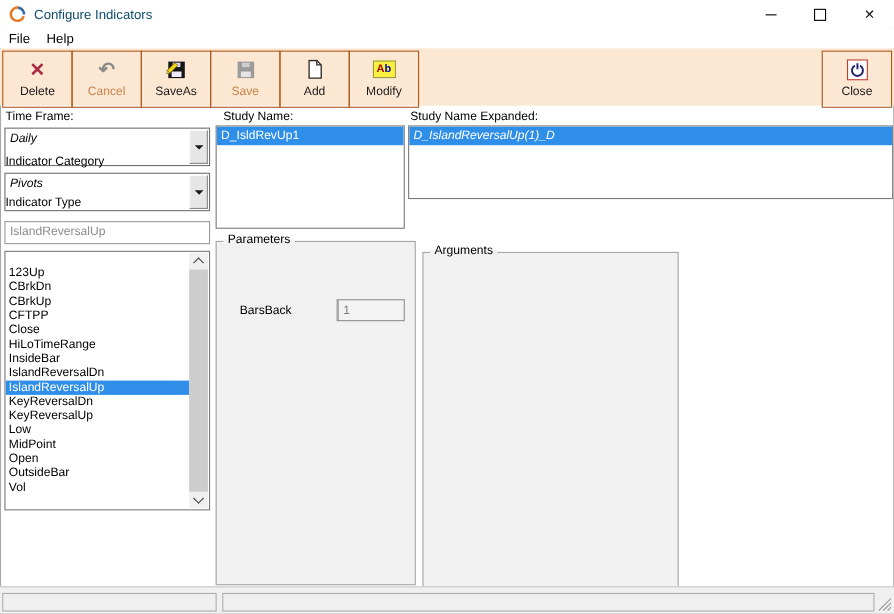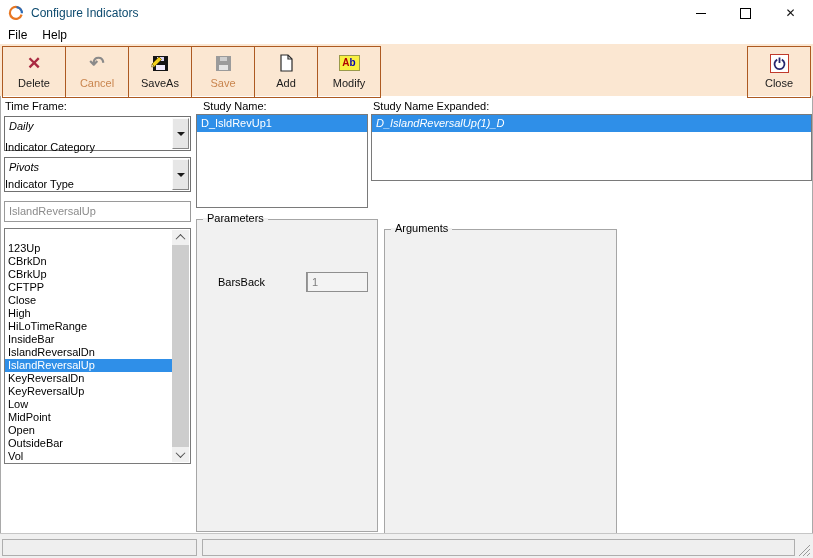--- a/index.html
+++ b/index.html
@@ -200,21 +200,20 @@
     <span class="val">IslandReversalUp</span>
   </div>
 
   <div class="listbox" id="indicator-list" style="left:4px;top:228px;width:187px;height:236px;">
     <div class="list-inner">
         <div class="list-item">123Up</div>
         <div class="list-item">CBrkDn</div>
         <div class="list-item">CBrkUp</div>
         <div class="list-item">CFTPP</div>
         <div class="list-item">Close</div>
-        <div class="list-item">High</div>
         <div class="list-item">HiLoTimeRange</div>
         <div class="list-item">InsideBar</div>
         <div class="list-item">IslandReversalDn</div>
         <div class="list-item selected">IslandReversalUp</div>
         <div class="list-item">KeyReversalDn</div>
         <div class="list-item">KeyReversalUp</div>
         <div class="list-item">Low</div>
         <div class="list-item">MidPoint</div>
         <div class="list-item">Open</div>
         <div class="list-item">OutsideBar</div>

